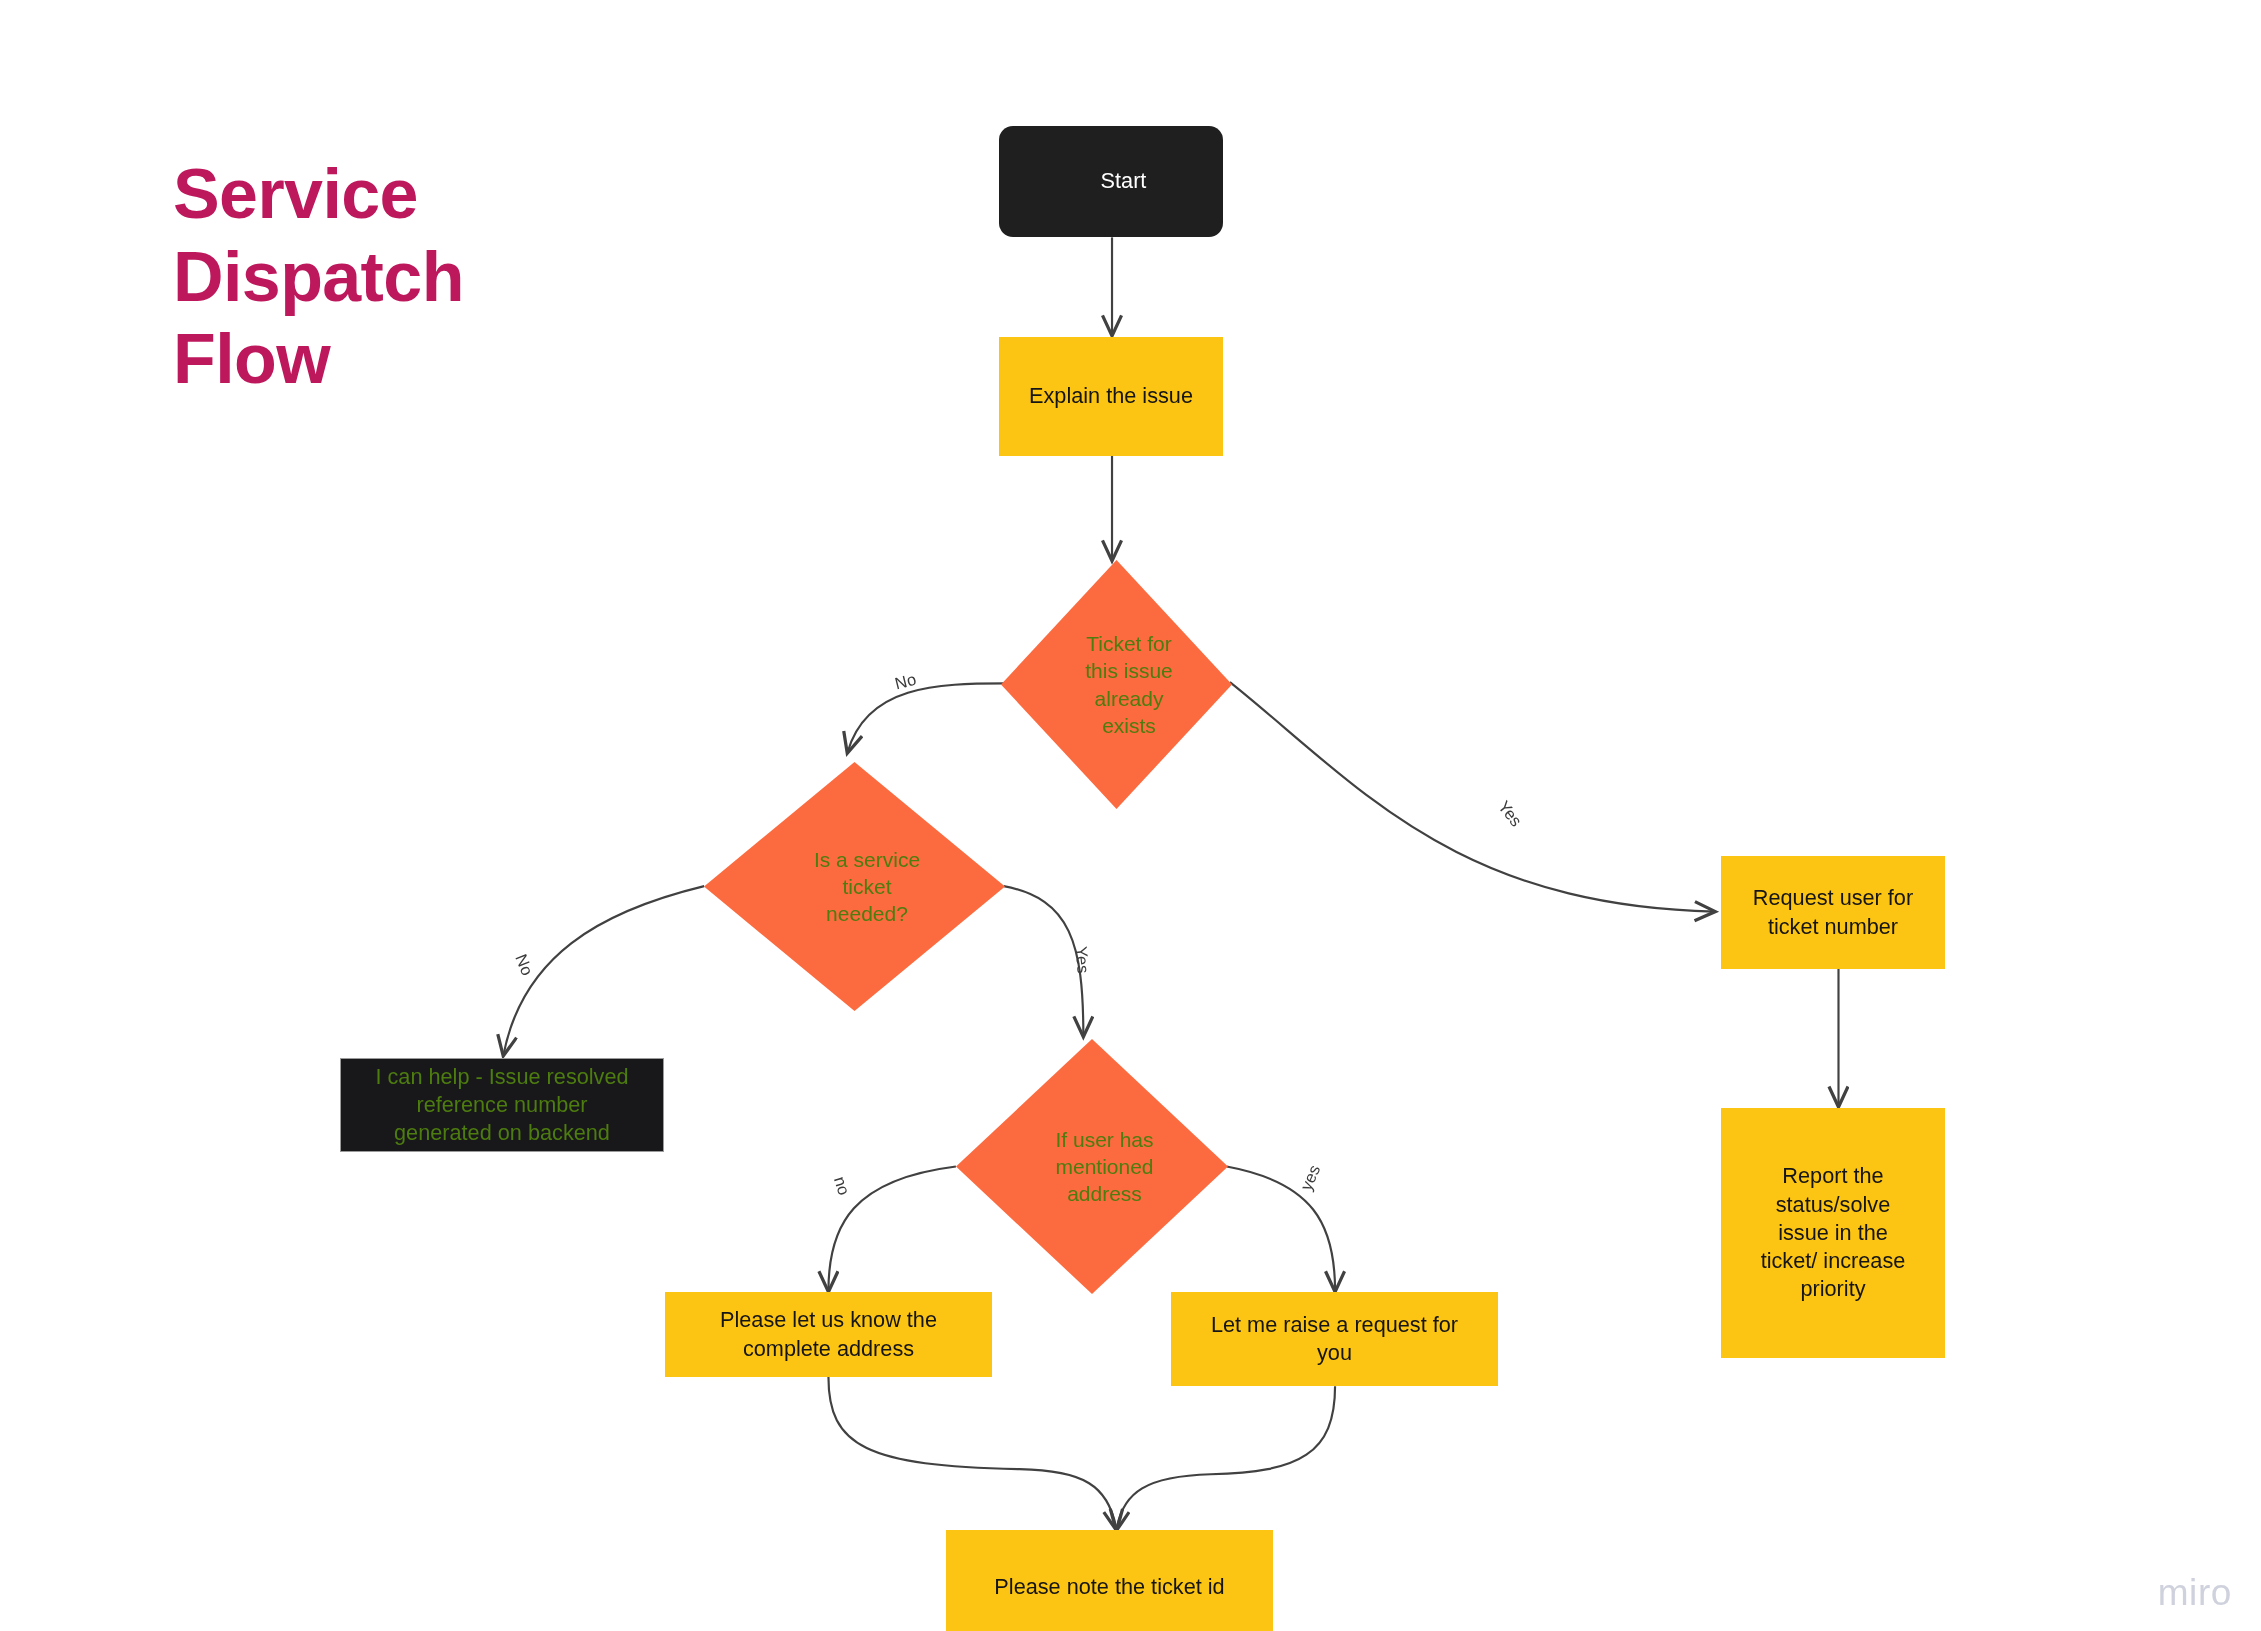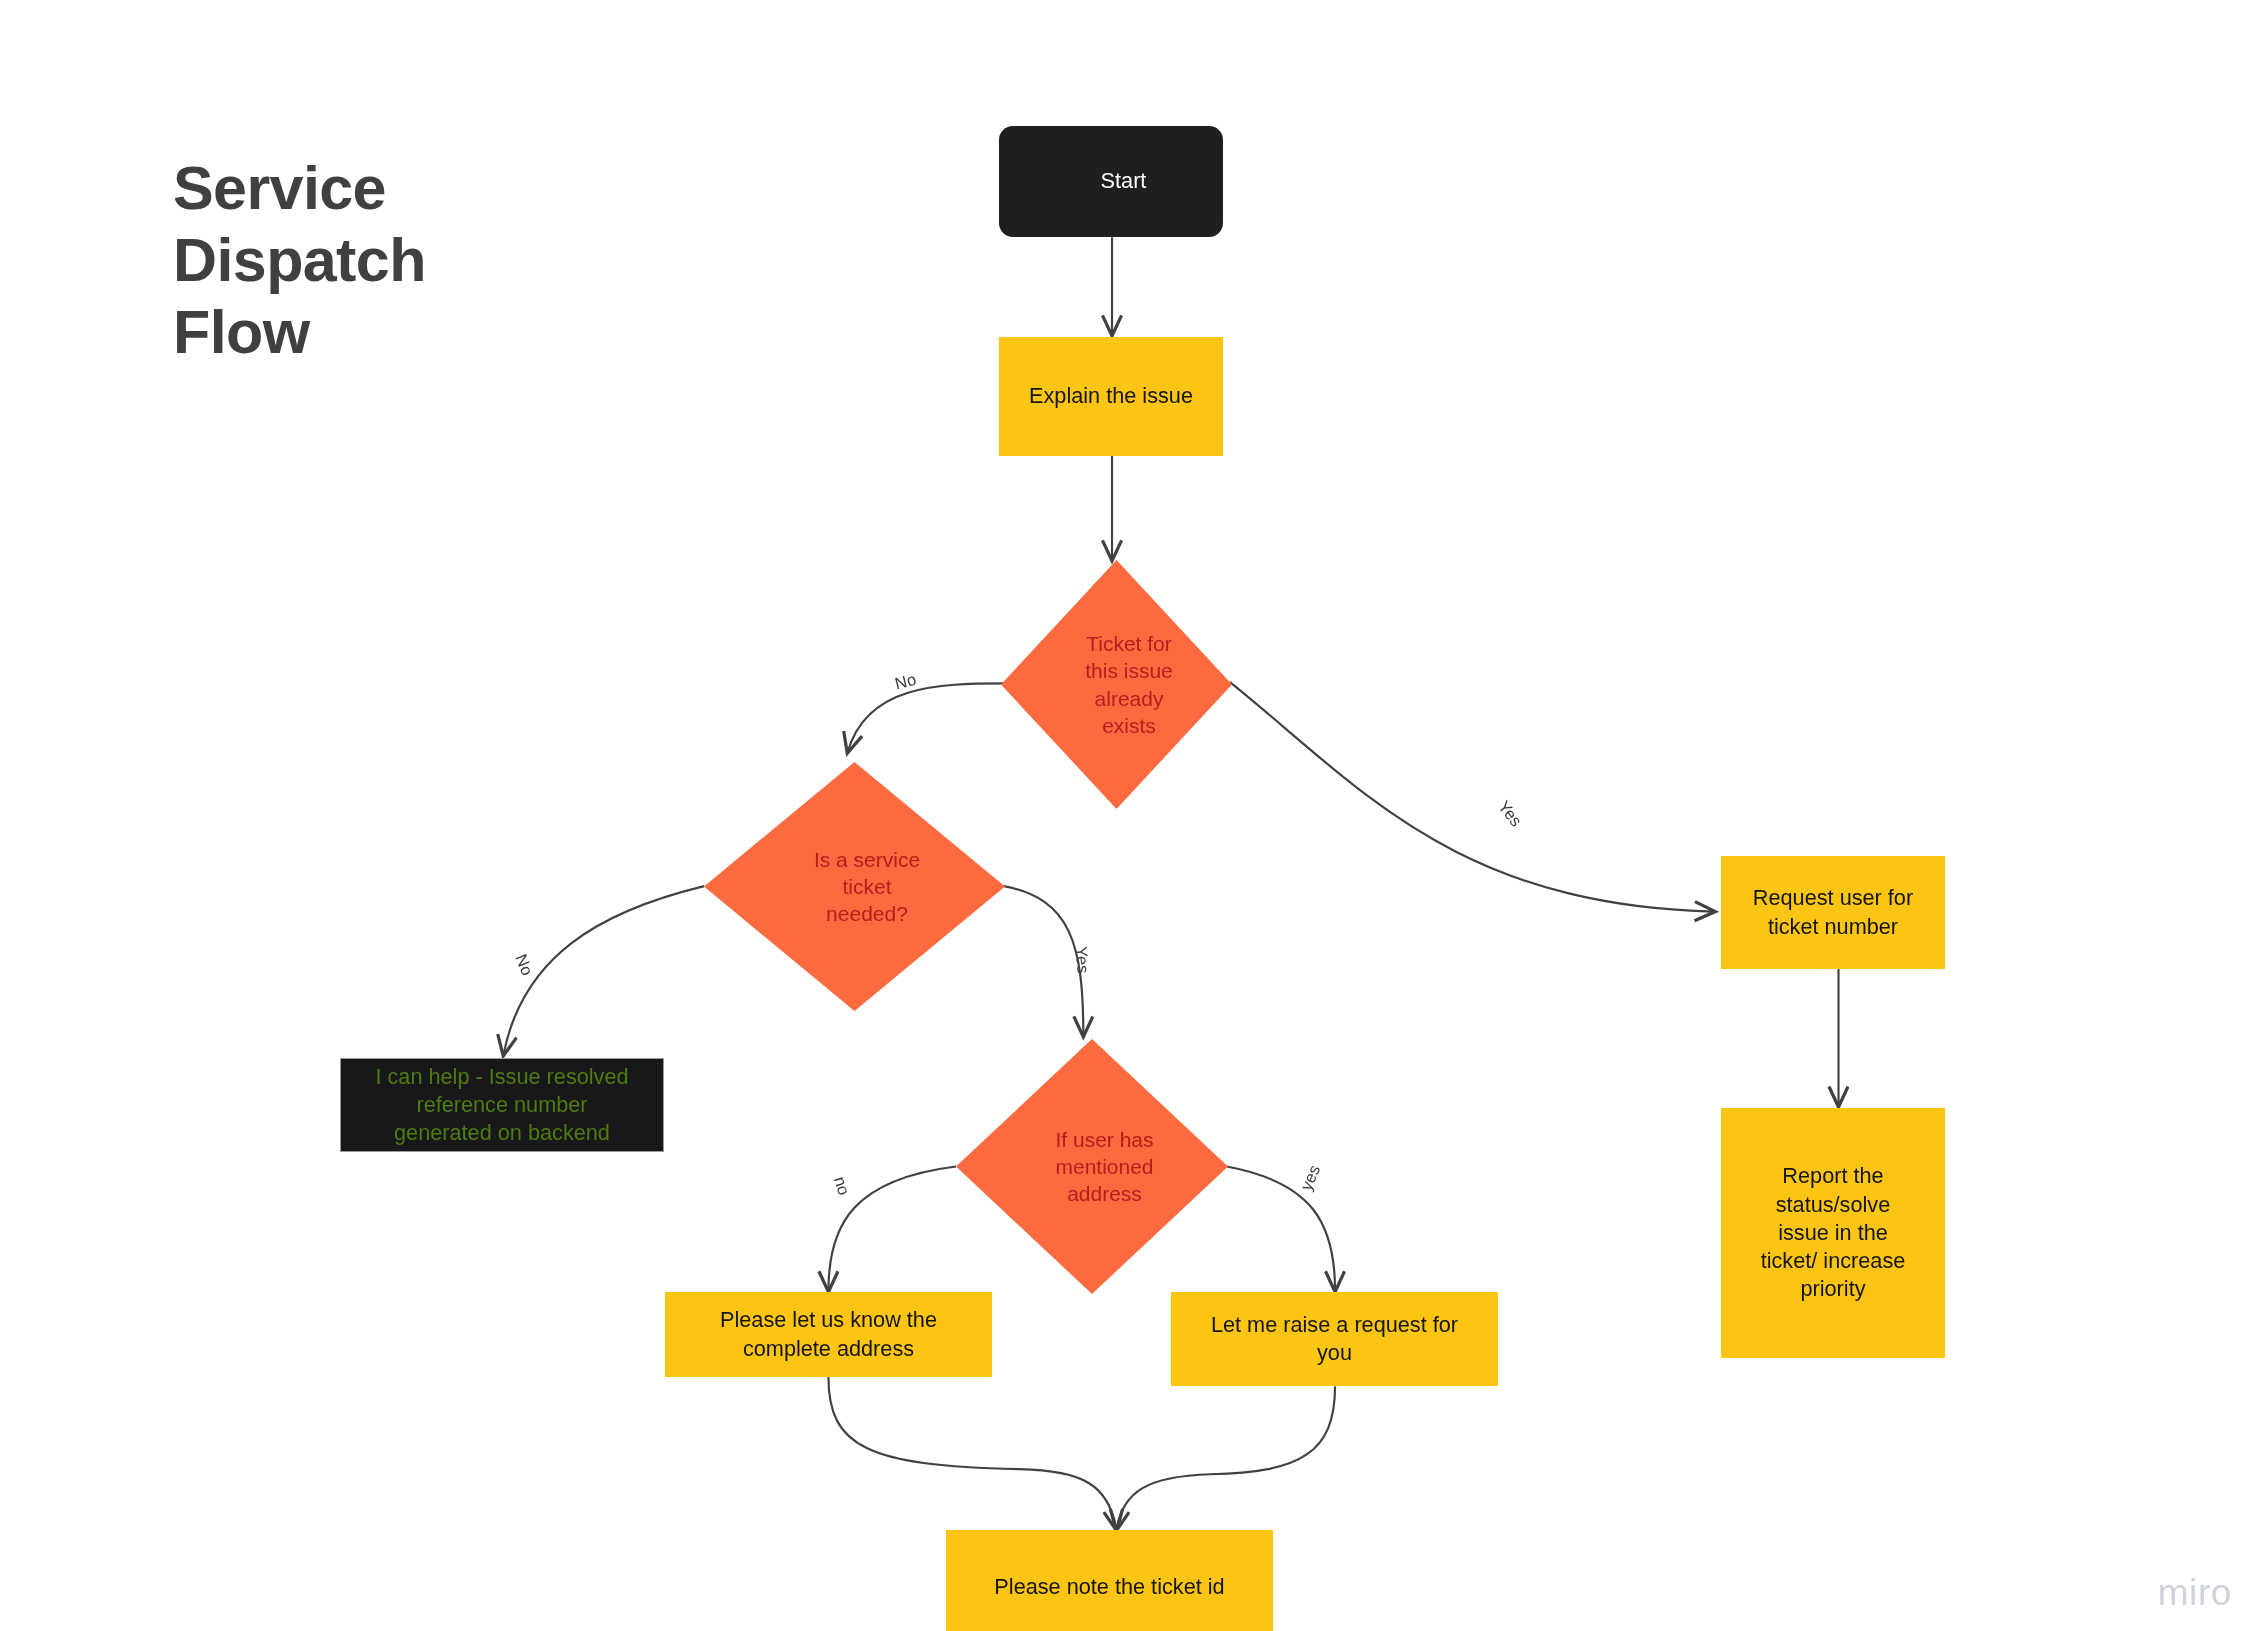--- a/index.html
+++ b/index.html
@@ -16,25 +16,25 @@
     font-family: "Liberation Sans", sans-serif;
   }
 
   
   #title {
     position: absolute;
     left: 173px;
     top: 153px;
     width: 446px;
     font-family: "Liberation Sans", sans-serif;
-    font-size: 61px;
+    font-size: 70px;
     font-weight: 800;
     line-height: 1.18;
     letter-spacing: -0.6px;
-    color: #404040;
+    color: #be185d;
     white-space: pre-line;
   }
 
   
   #edges {
     position: absolute;
     left: 0;
     top: 0;
     width: 2261px;
     height: 1632px;
@@ -93,21 +93,21 @@
   .node-decision .diamond {
     position: absolute;
     left: 0; top: 0;
     width: 100%; height: 100%;
     background: #FB6B3F;
     clip-path: polygon(50% 0%, 100% 50%, 50% 100%, 0% 50%);
   }
   .node-decision .label {
     position: relative;
     z-index: 2;
-    color: #b91c1c;
+    color: #4d7c0f;
     font-size: 21px;
     padding: 0 10.2px;
   }
 
   
   .edge-label {
     position: absolute;
     font-family: "Liberation Sans", sans-serif;
     font-size: 16.6px;
     color: #3b3b3b;

